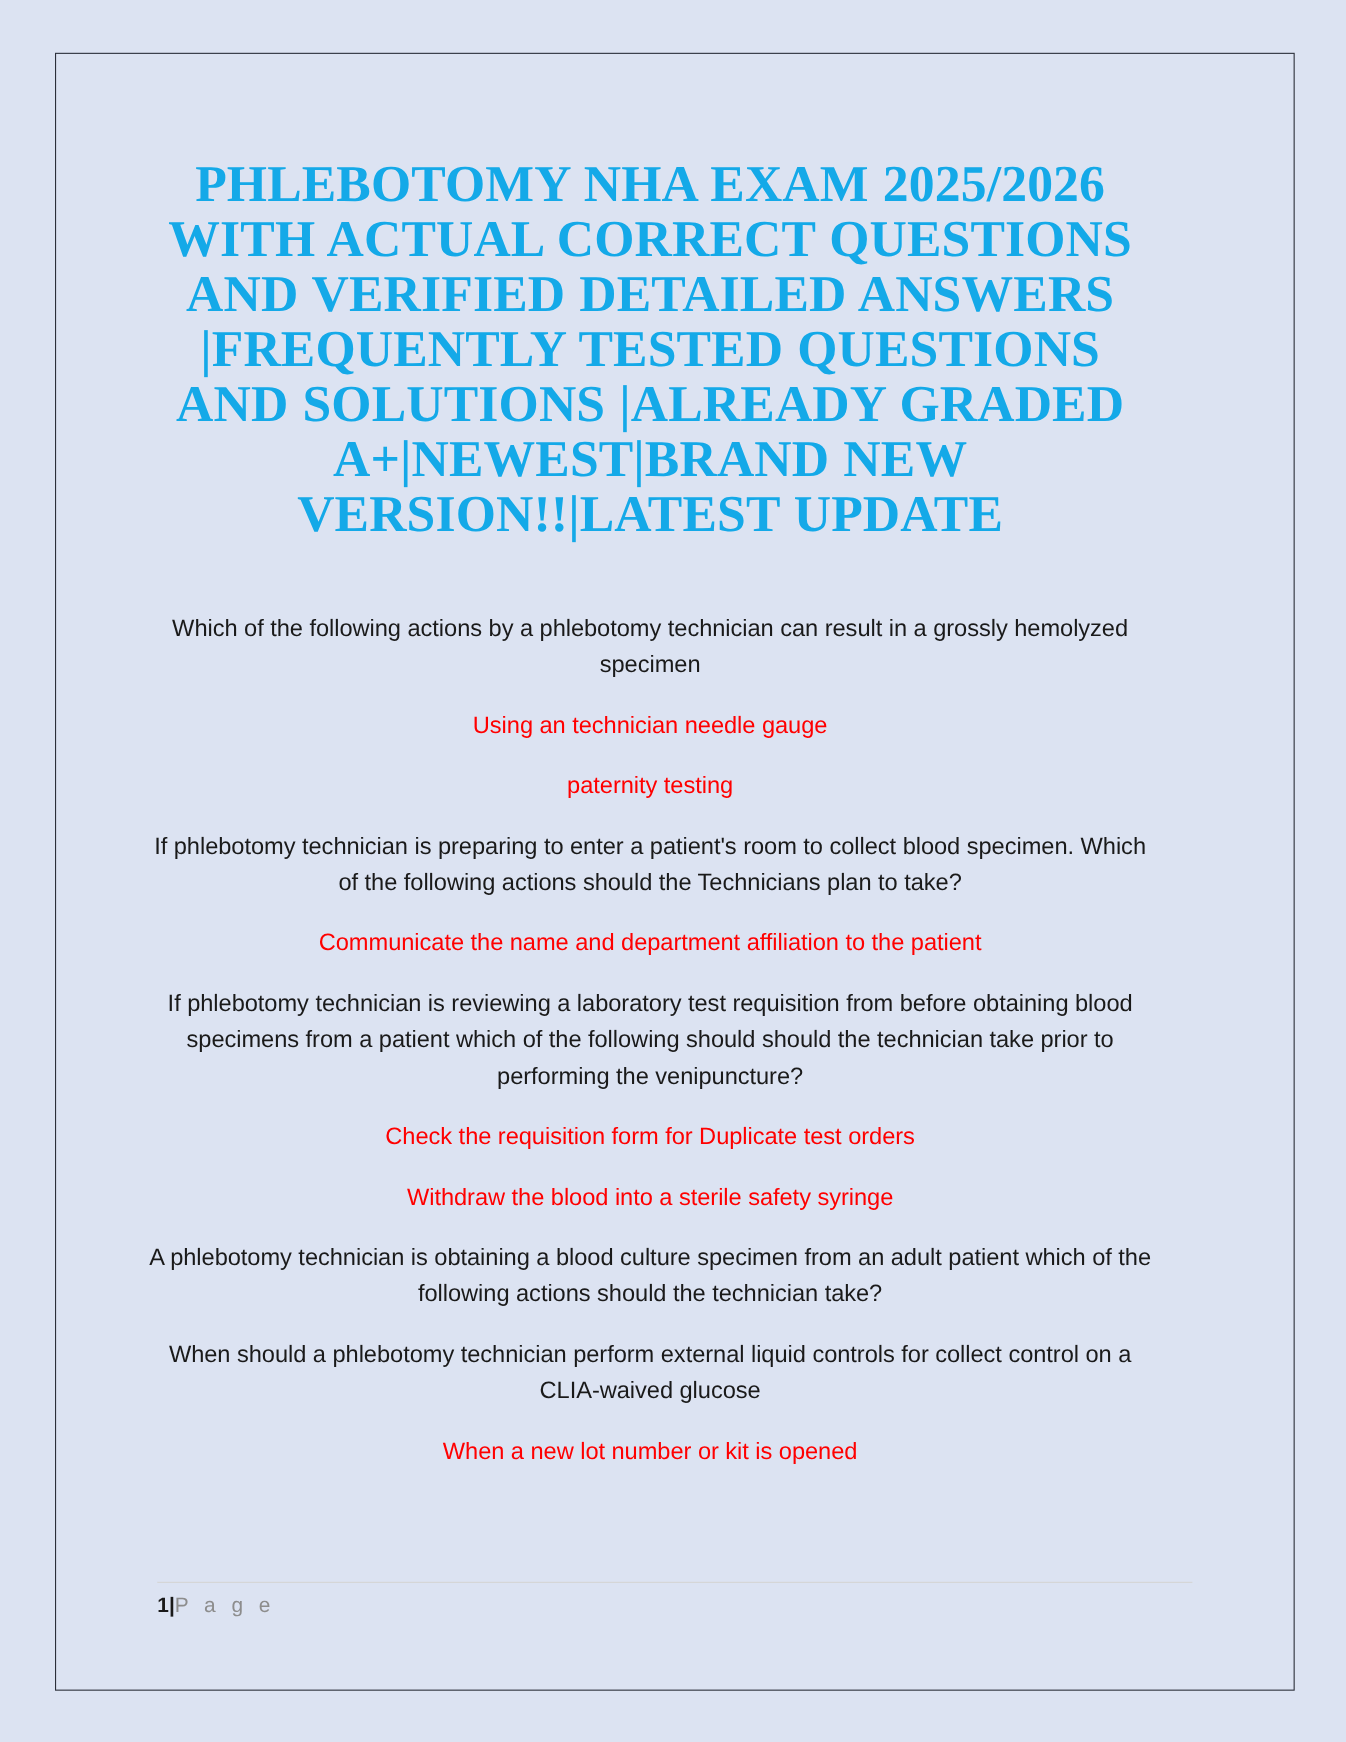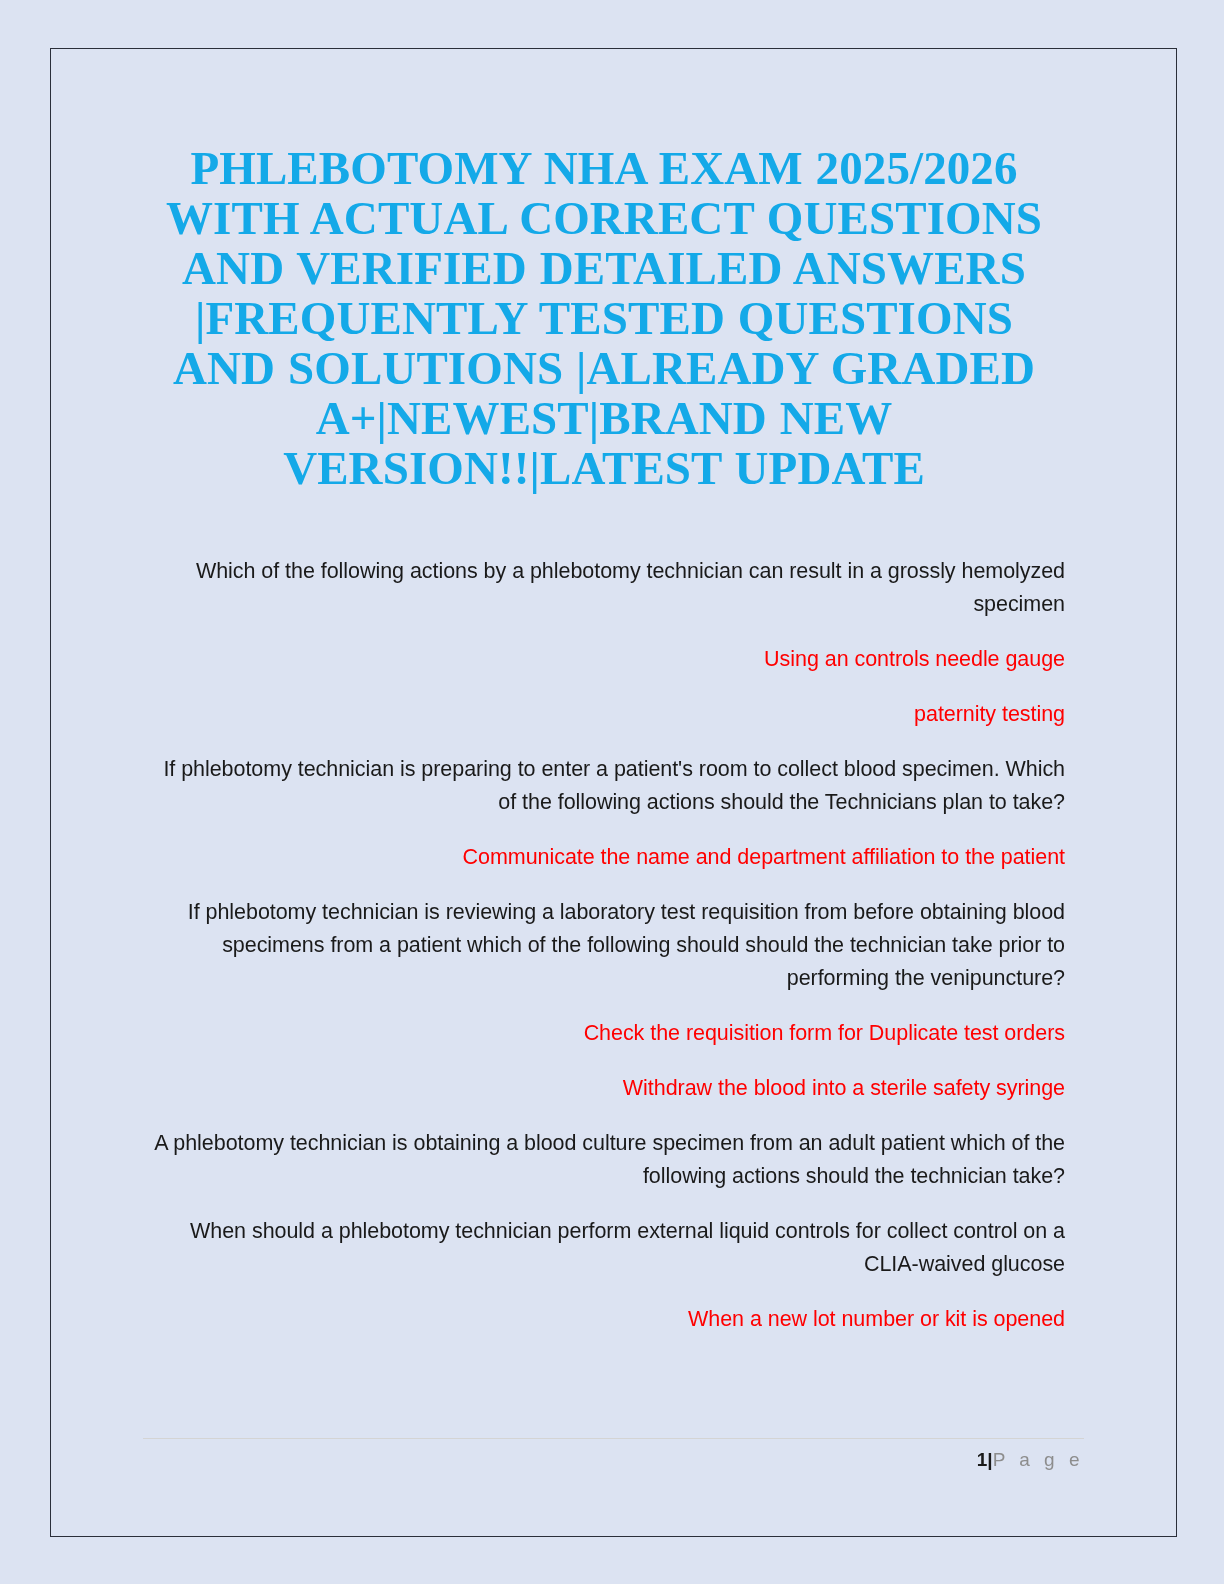--- a/index.html
+++ b/index.html
@@ -30,21 +30,21 @@
     top: 48px;
     width: 1127px;
     height: 1489px;
     border: 1.6px solid #2b2f3a;
     box-sizing: border-box;
     background: transparent;
   }
 
   .page-inner {
     position: absolute;
-    left: 143px;
+    left: 130px;
     top: 48px;
     width: 922px;
     height: 1489px;
     box-sizing: border-box;
   }
 
   
   .doc-title {
     margin: 0;
     padding-top: 95px;
@@ -62,35 +62,34 @@
   .body-block {
     margin-top: 62px;
   }
 
   p.para {
     margin: 0 0 22px 0;
     font-family: "Liberation Sans", "DejaVu Sans", sans-serif;
     font-size: 21.5px;
     line-height: 33px;
     color: #1a1a1a;
-    text-align: right;
+    text-align: center;
     letter-spacing: -0.05px;
   }
 
   p.para.answer {
     color: #ff0000;
   }
 
   
   .page-footer {
     position: absolute;
     left: 143px;
     top: 1438px;
     width: 941px;
-    text-align: right;
   }
   .footer-rule {
     width: 941px;
     height: 1px;
     background: #d4d4d4;
     margin-bottom: 9px;
   }
   .footer-line {
     font-family: "Liberation Sans", "DejaVu Sans", sans-serif;
     font-size: 19px;
@@ -116,21 +115,21 @@
 <div class="page-canvas">
 
   <div class="page-border"></div>
 
   <div class="page-inner">
 
     <h1 class="doc-title">PHLEBOTOMY NHA EXAM 2025/2026 WITH ACTUAL CORRECT QUESTIONS AND VERIFIED DETAILED ANSWERS |FREQUENTLY TESTED QUESTIONS AND SOLUTIONS |ALREADY GRADED A+|NEWEST|BRAND NEW VERSION!!|LATEST UPDATE</h1>
 
     <div class="body-block">
         <p class="para">Which of the following actions by a phlebotomy technician can result in a grossly hemolyzed specimen</p>
-        <p class="para answer">Using an controls needle gauge</p>
+        <p class="para answer">Using an technician needle gauge</p>
         <p class="para answer">paternity testing</p>
         <p class="para">If phlebotomy technician is preparing to enter a patient's room to collect blood specimen. Which of the following actions should the Technicians plan to take?</p>
         <p class="para answer">Communicate the name and department affiliation to the patient</p>
         <p class="para">If phlebotomy technician is reviewing a laboratory test requisition from before obtaining blood specimens from a patient which of the following should should the technician take prior to performing the venipuncture?</p>
         <p class="para answer">Check the requisition form for Duplicate test orders</p>
         <p class="para answer">Withdraw the blood into a sterile safety syringe</p>
         <p class="para">A phlebotomy technician is obtaining a blood culture specimen from an adult patient which of the following actions should the technician take?</p>
         <p class="para">When should a phlebotomy technician perform external liquid controls for collect control on a CLIA-waived glucose</p>
         <p class="para answer">When a new lot number or kit is opened</p>
       </div>

